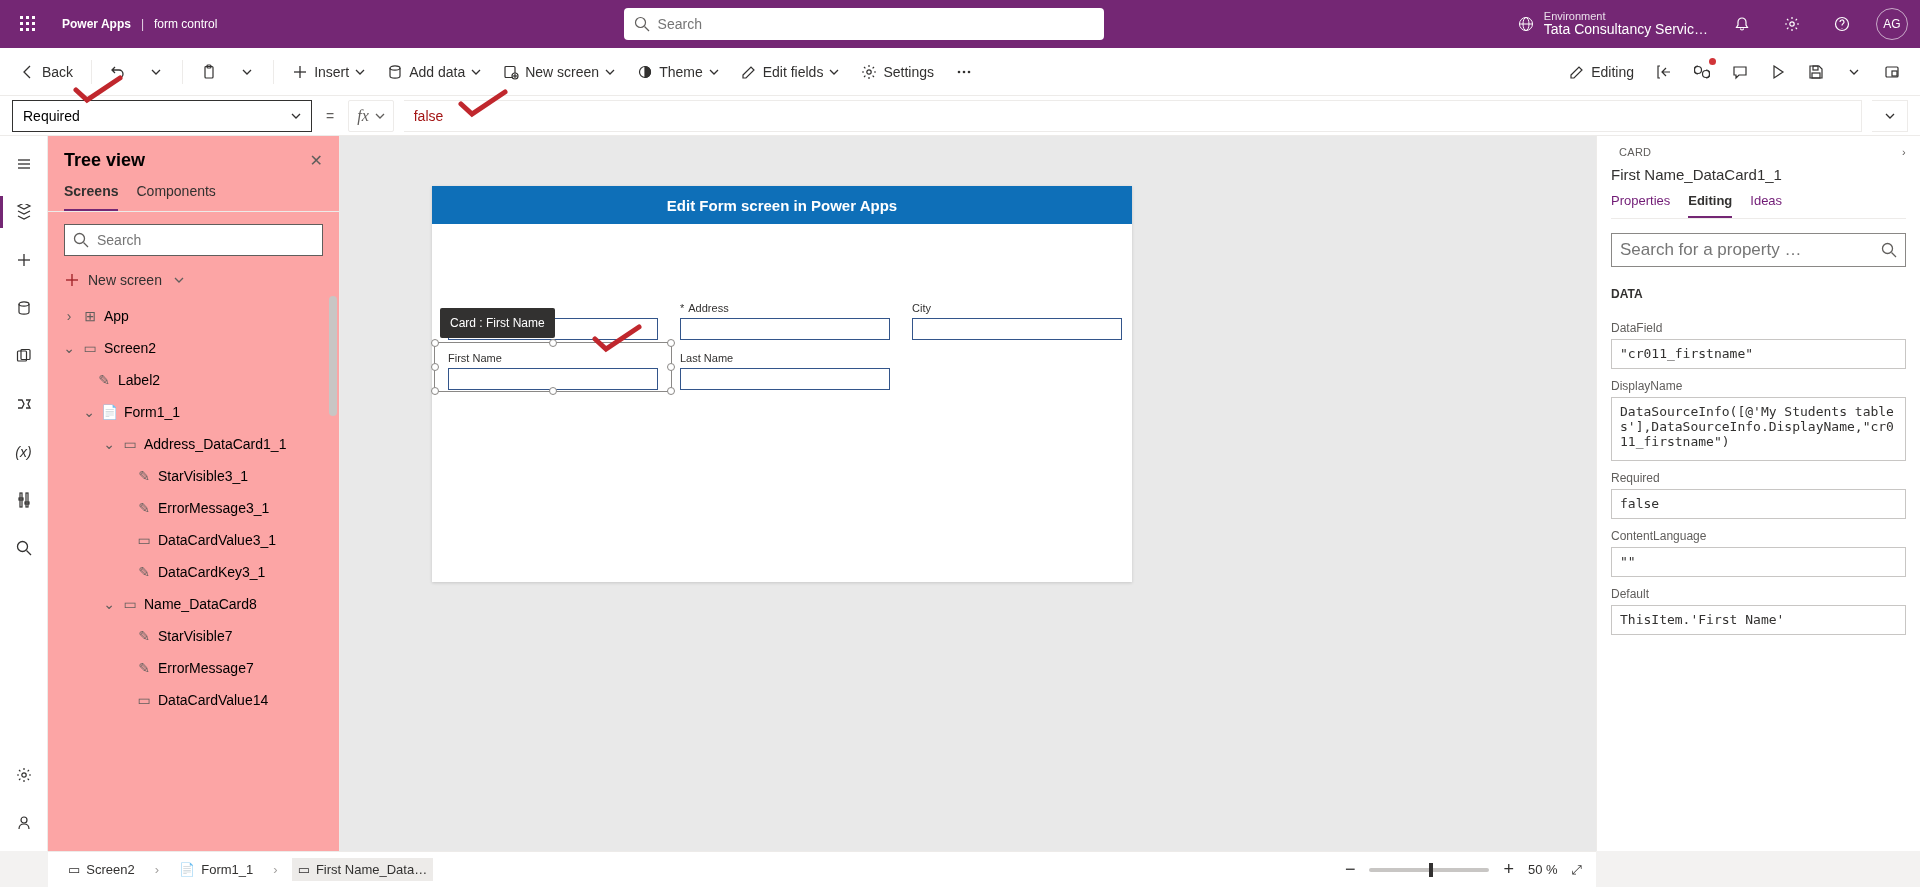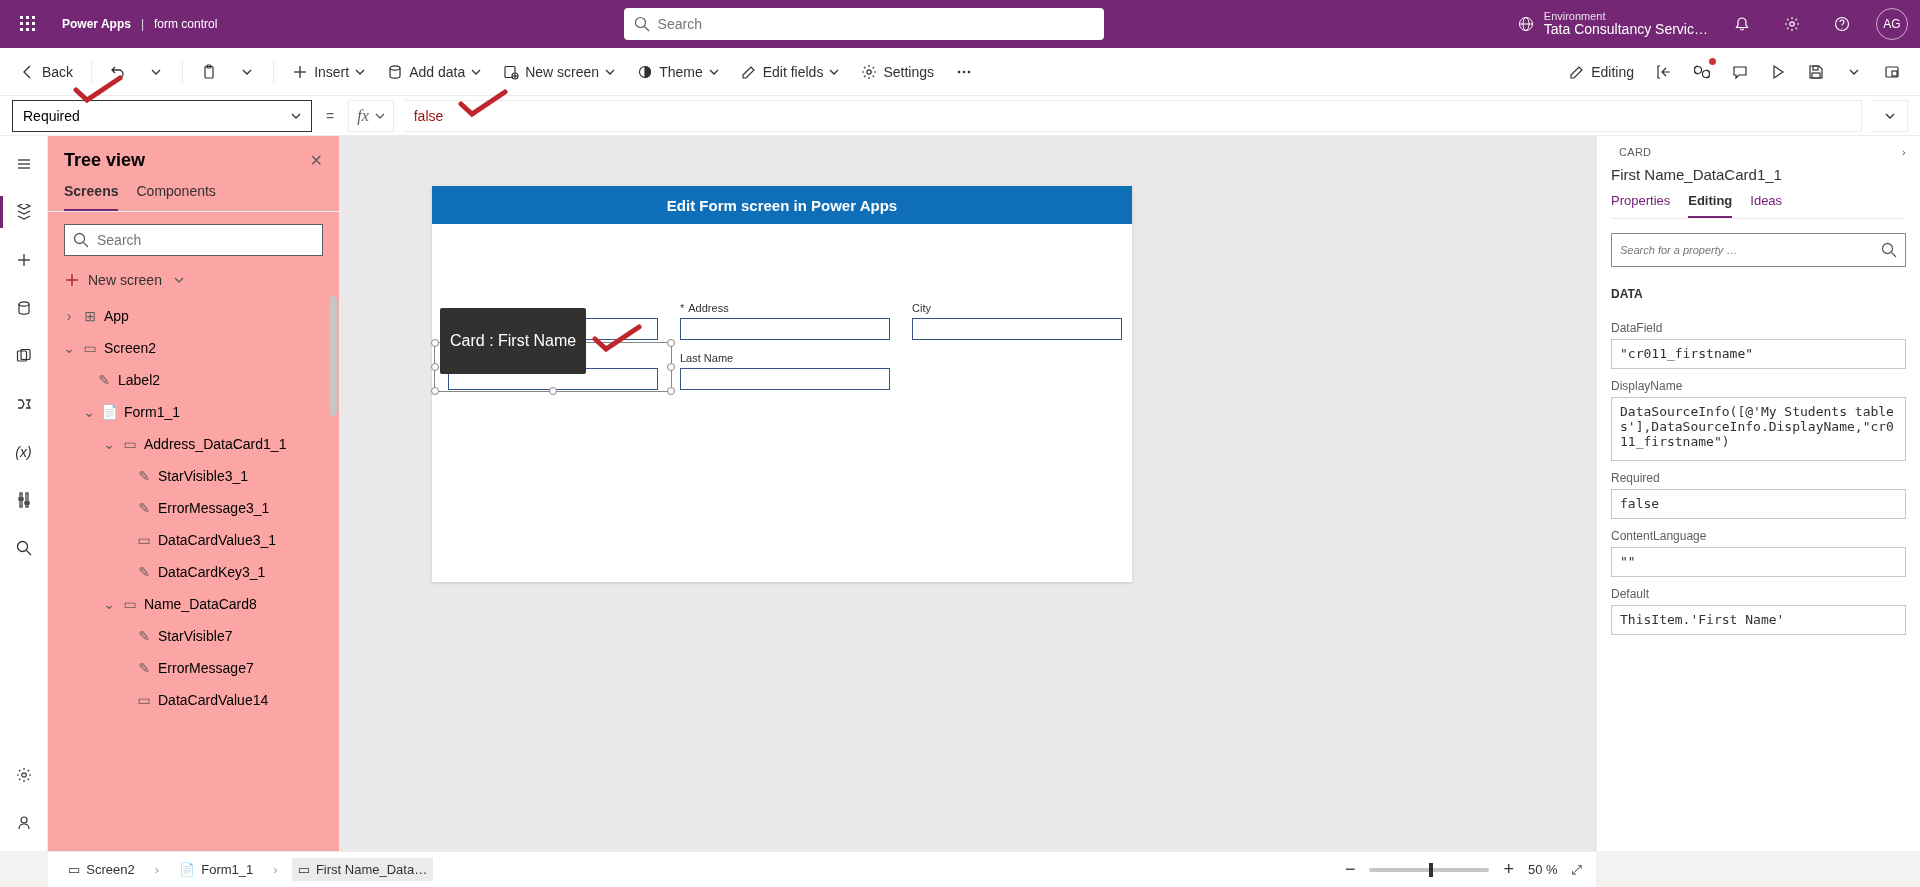--- a/index.html
+++ b/index.html
@@ -64,31 +64,31 @@
 .canvas { flex:1; background:#e9e9e9; position:relative; overflow:hidden; }
 .artboard { position:absolute; left:92px; top:50px; width:700px; height:396px; background:#fff; box-shadow:0 1px 3px rgba(0,0,0,.15); }
 .artboard-header { height:38px; background:#0e6fb8; color:#fff; display:flex; align-items:center; justify-content:center; font-size:15px; font-weight:600; }
 .form-area { padding: 78px 16px 16px; position:relative; }
 .field { position:absolute; width:210px; }
 .field .lbl { font-size:11px; color:#323130; display:flex; align-items:center; gap:4px; margin-bottom:4px; }
 .field .star { color:#323130; }
 .field .box { height:22px; border:1px solid #33558b; background:#fff; }
 .sel-outline { position:absolute; border:1px solid #8a8886; }
 .sel-handle { position:absolute; width:8px; height:8px; background:#fff; border:1px solid #8a8886; border-radius:50%; }
-.tooltip { position:absolute; background:#323130; color:#fff; font-size:16px; padding:24px 10px; border-radius:2px; }
+.tooltip { position:absolute; background:#323130; color:#fff; font-size:12px; padding:8px 10px; border-radius:2px; }
 .tooltip::after { content:""; position:absolute; left:16px; bottom:-5px; border:5px solid transparent; border-top-color:#323130; }
 
 .prop-panel { width: 324px; background:#fff; border-left:1px solid #edebe9; display:flex; flex-direction:column; padding: 10px 14px 0; overflow:hidden; }
 .prop-cat { font-size:11px; letter-spacing:.3px; color:#605e5c; display:flex; justify-content:space-between; align-items:center;margin-left:8px; }
 .prop-name { font-size:15px; margin:8px 0 10px; color:#323130; }
 .prop-tabs { display:flex; gap:18px; font-size:13px; border-bottom:1px solid #edebe9; }
 .prop-tab { padding-bottom:8px; cursor:pointer; color:#701a75; }
 .prop-tab.active { font-weight:600; border-bottom:2px solid #742774; color:#323130; }
 .prop-search { margin:14px 0; height:34px; border:1px solid #8a8886; display:flex; align-items:center; padding:0 8px; gap:8px; }
-.prop-search input { border:none; outline:none; flex:1; font-size:11px;font-style:italic; }
+.prop-search input { border:none; outline:none; flex:1; font-size:17px; }
 .prop-section { font-size:12px; color:#323130; font-weight:700; margin:6px 0 10px; }
 .prop-field-label { font-size:12px; color:#605e5c; margin:10px 0 4px; }
 .prop-field-input { width:100%; min-height:30px; border:1px solid #c8c6c4; padding:6px 8px; font-family:Consolas,monospace; font-size:13px; color:#323130; white-space:pre-wrap; word-break:break-all; background:#fff; }
 
 .statusbar { height:36px; background:#fff; border-top:1px solid #edebe9; display:flex; align-items:center; padding:0 14px; gap:14px; font-size:13px; color:#323130; position:absolute; bottom:0; left:48px; right:324px; }
 .statusbar .crumb { display:flex; align-items:center; gap:6px; padding:4px 6px; cursor:pointer; }
 .statusbar .crumb.sel { background:#edebe9; }
 .statusbar .zspacer { flex:1; }
 .zoom-slider { width:120px; height:4px; background:#c8c6c4; position:relative; border-radius:2px; }
 .zoom-slider .zthumb { position:absolute; top:-5px; left:50%; width:4px; height:14px; background:#323130; }

